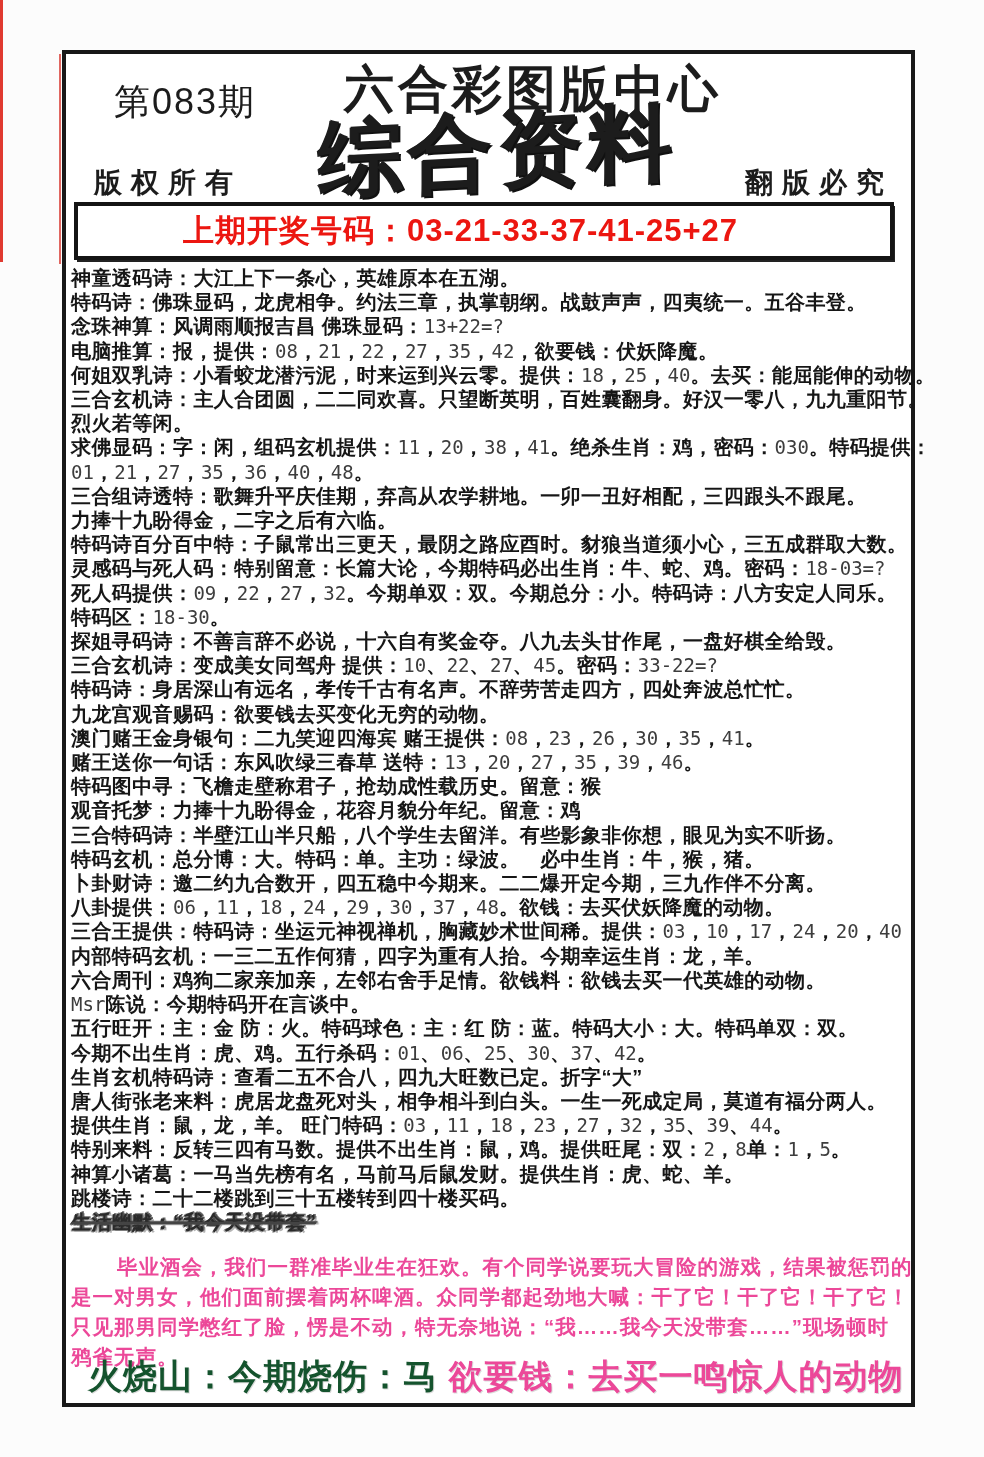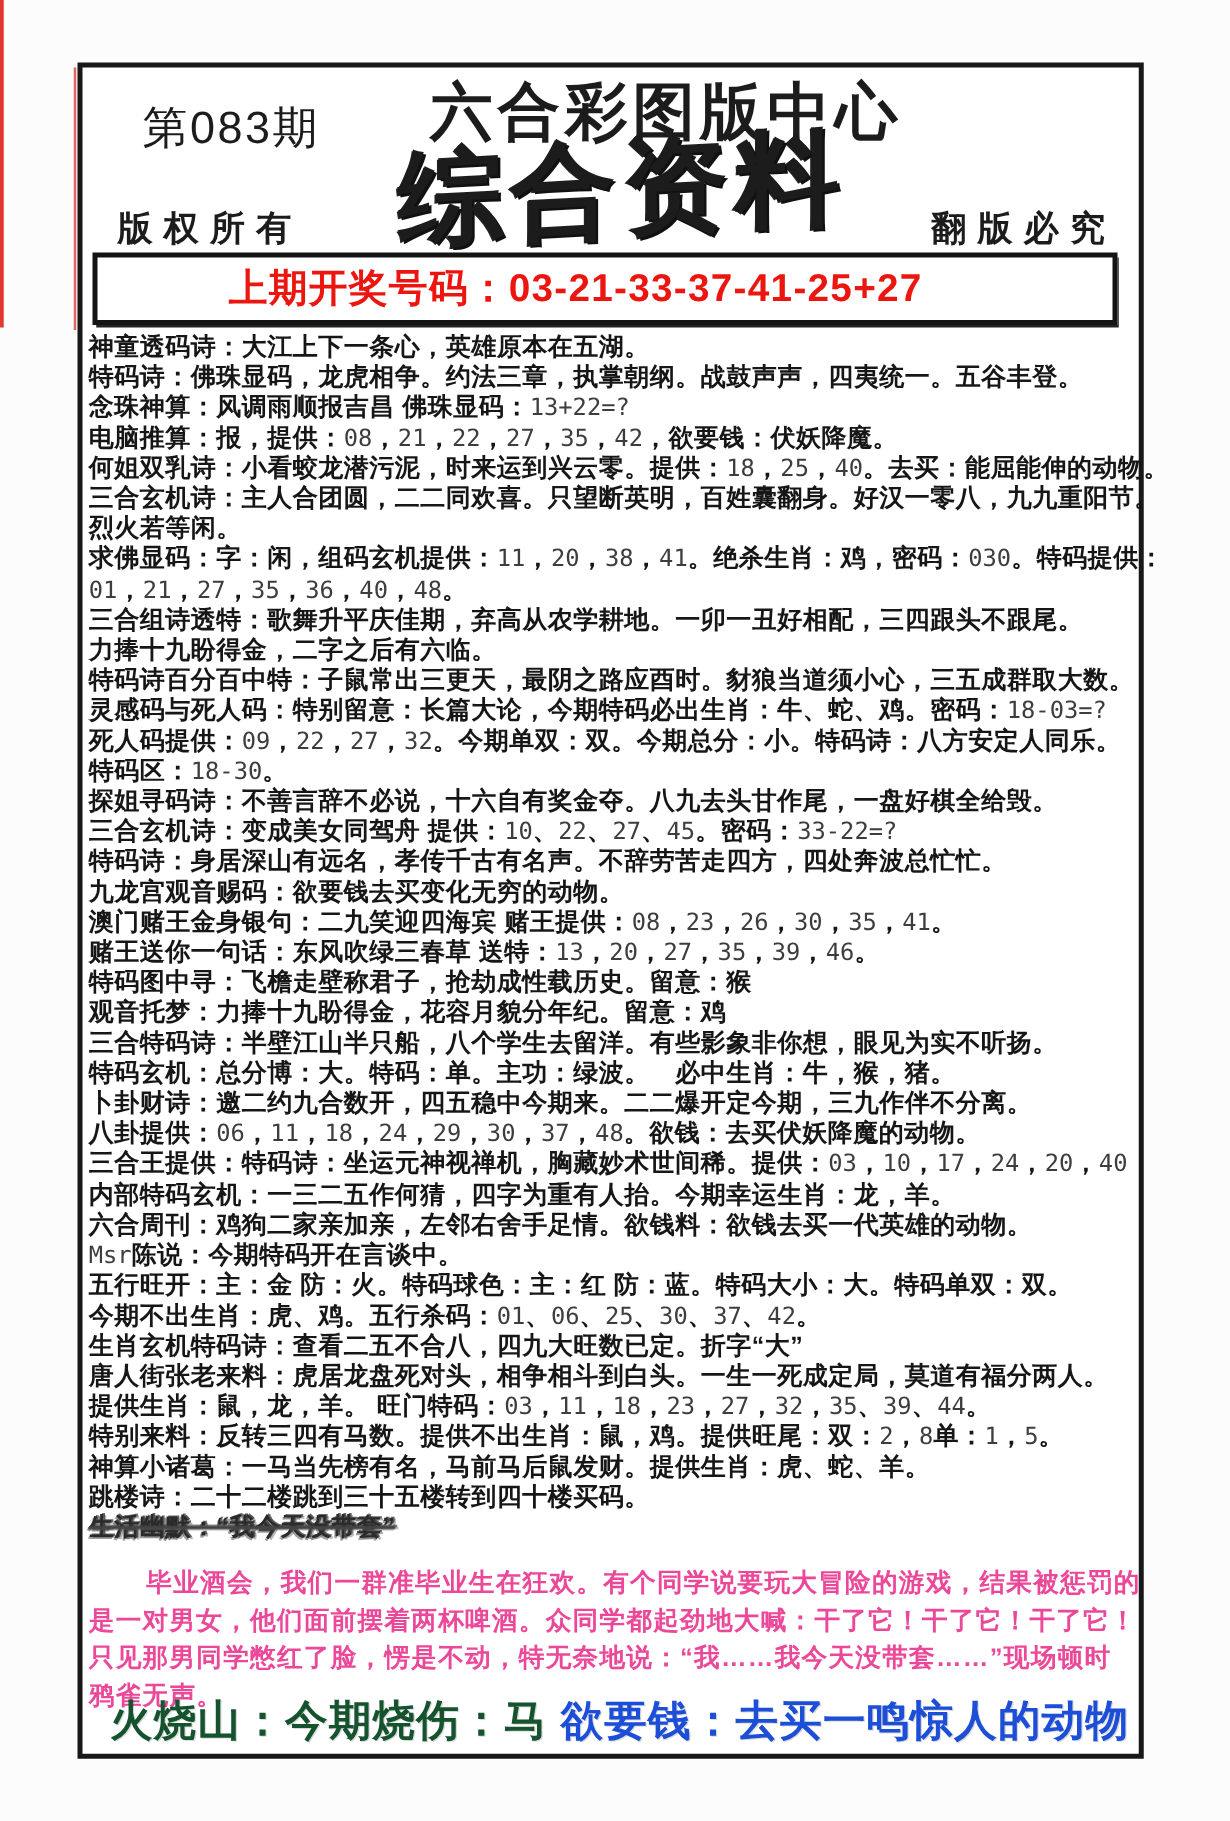--- a/index.html
+++ b/index.html
@@ -131,16 +131,16 @@
   <div class="humor-para">
     <div class="para-line indent">毕业酒会，我们一群准毕业生在狂欢。有个同学说要玩大冒险的游戏，结果被惩罚的</div>
     <div class="para-line">是一对男女，他们面前摆着两杯啤酒。众同学都起劲地大喊：干了它！干了它！干了它！</div>
     <div class="para-line">只见那男同学憋红了脸，愣是不动，特无奈地说：“我……我今天没带套……”现场顿时</div>
     <div class="para-line">鸦雀无声。</div>
   </div>
 
   <div class="footer-line">
     <span style="color: #14532d;">火烧山：今期烧伤：马</span>
     <span> </span>
-    <span style="color: #1d4ed8;">欲要钱：去买一鸣惊人的动物</span>
+    <span style="color: #ec4899;">欲要钱：去买一鸣惊人的动物</span>
   </div>
 
 </div>
 
 </body></html>

